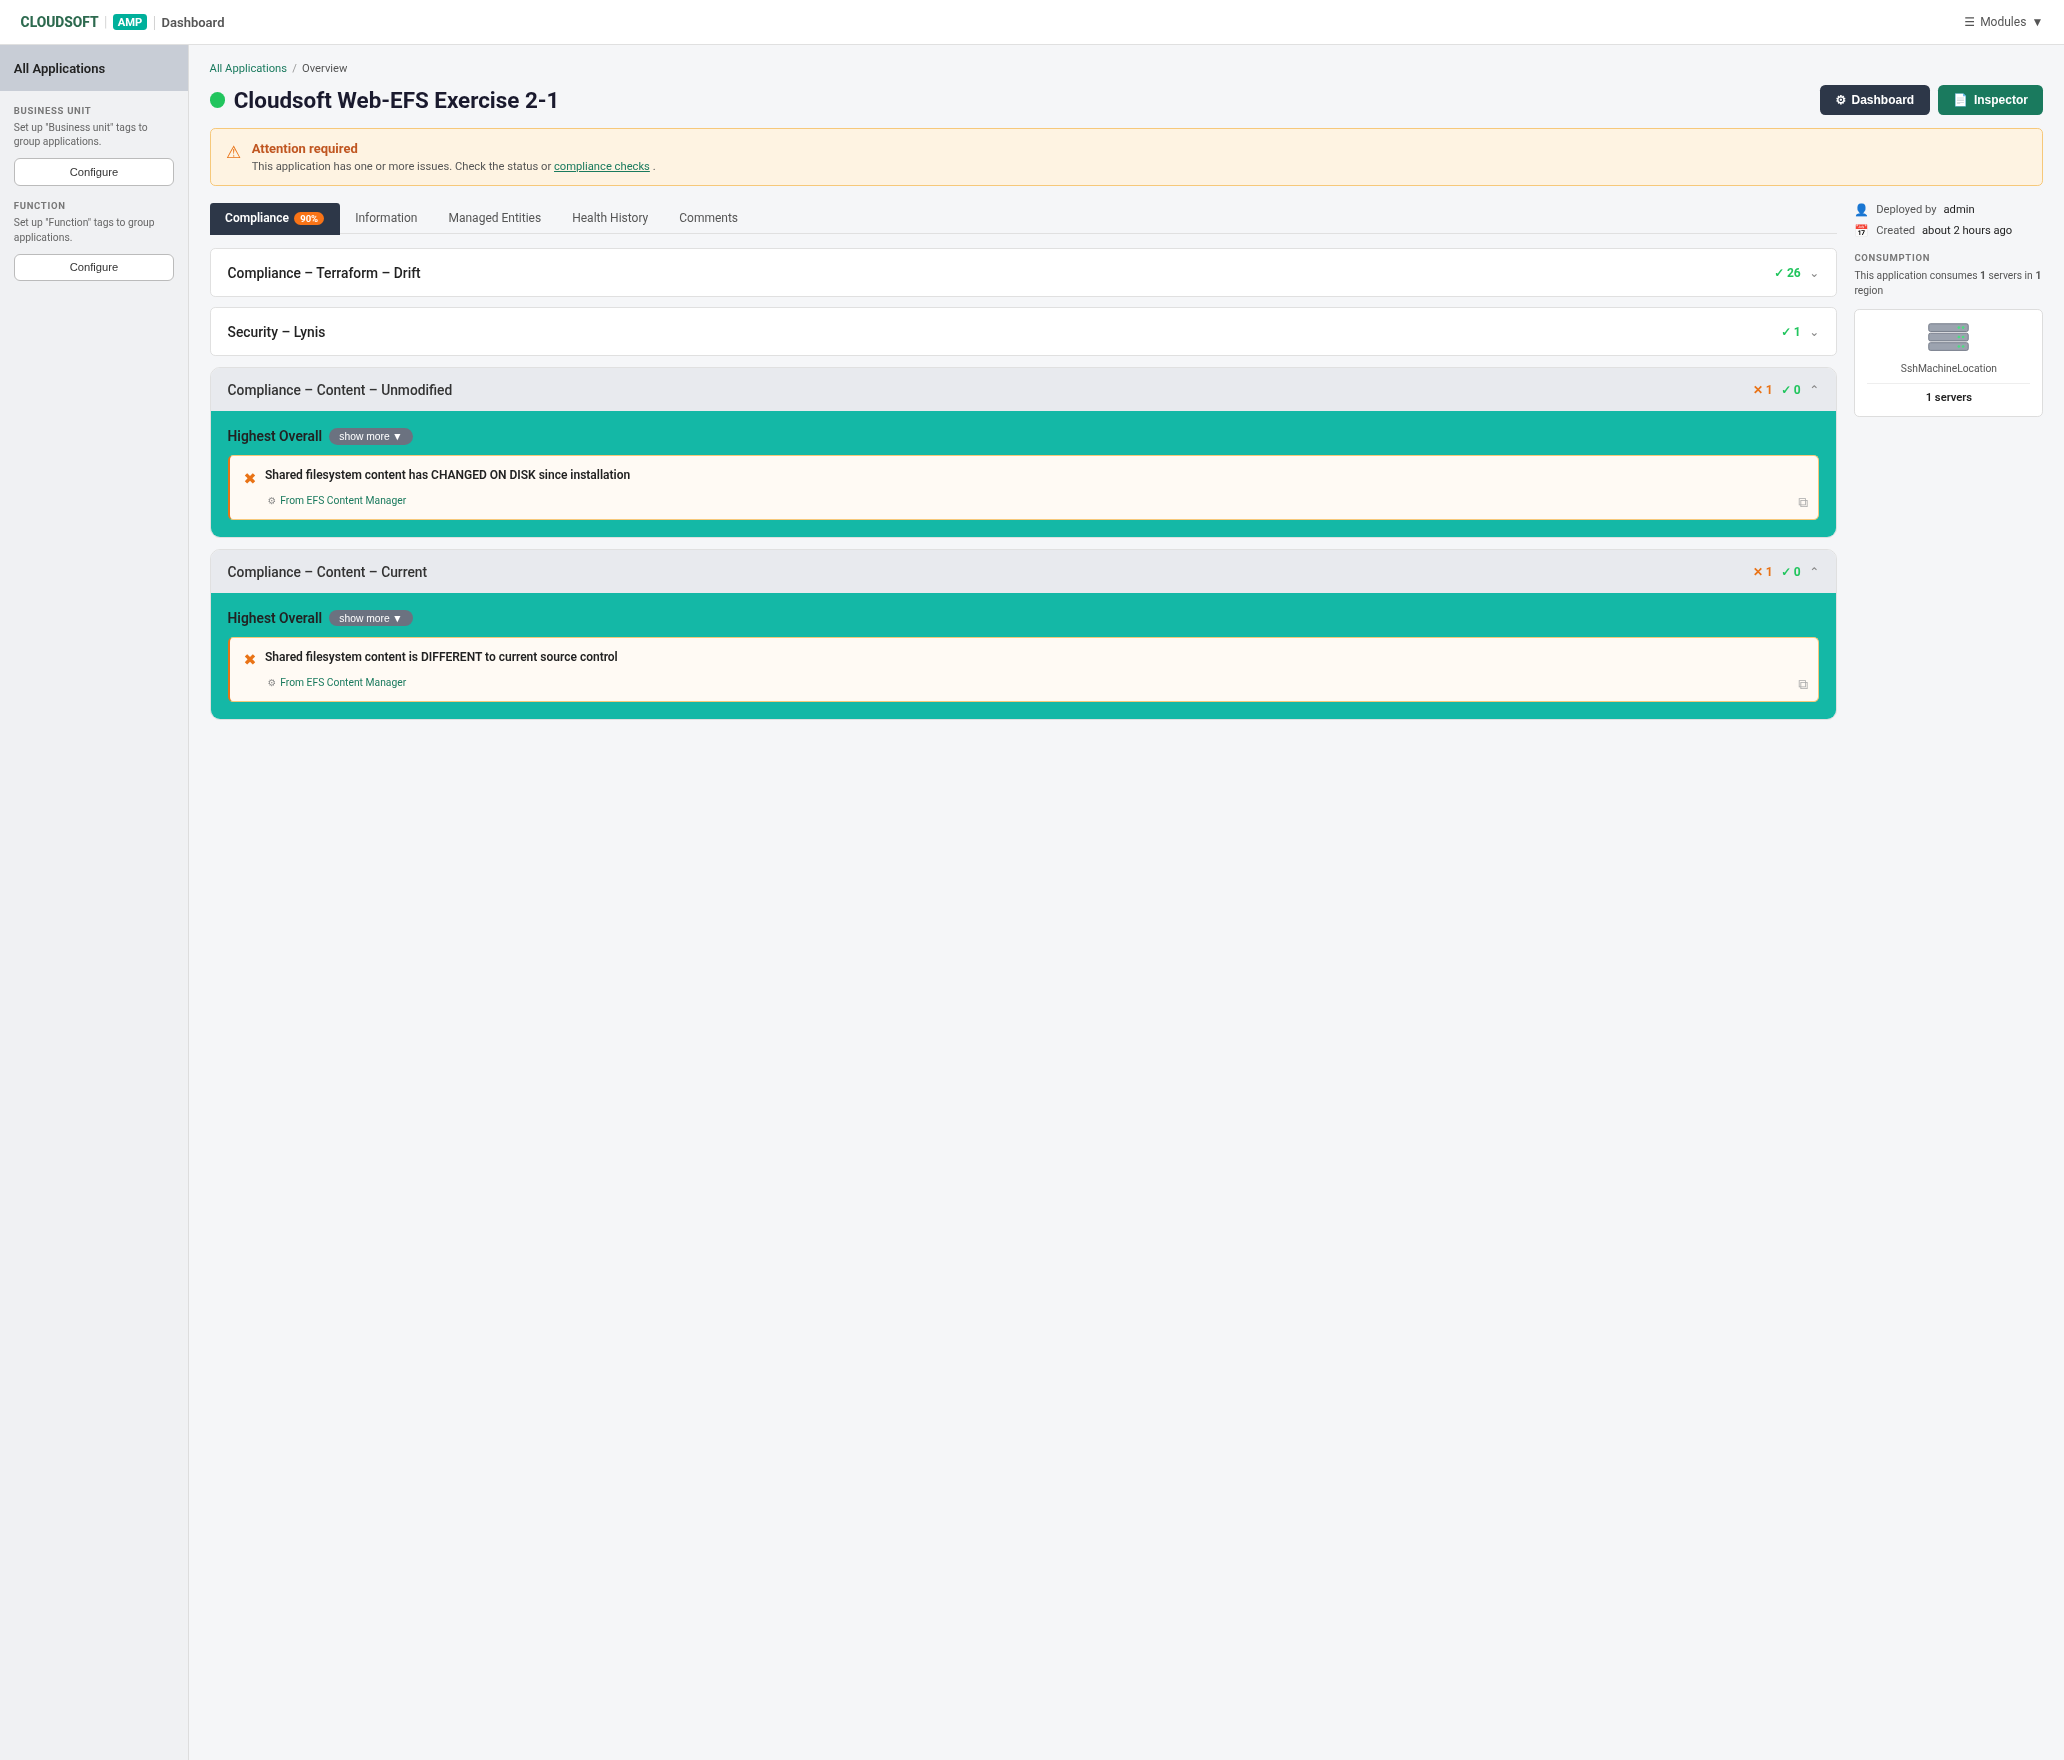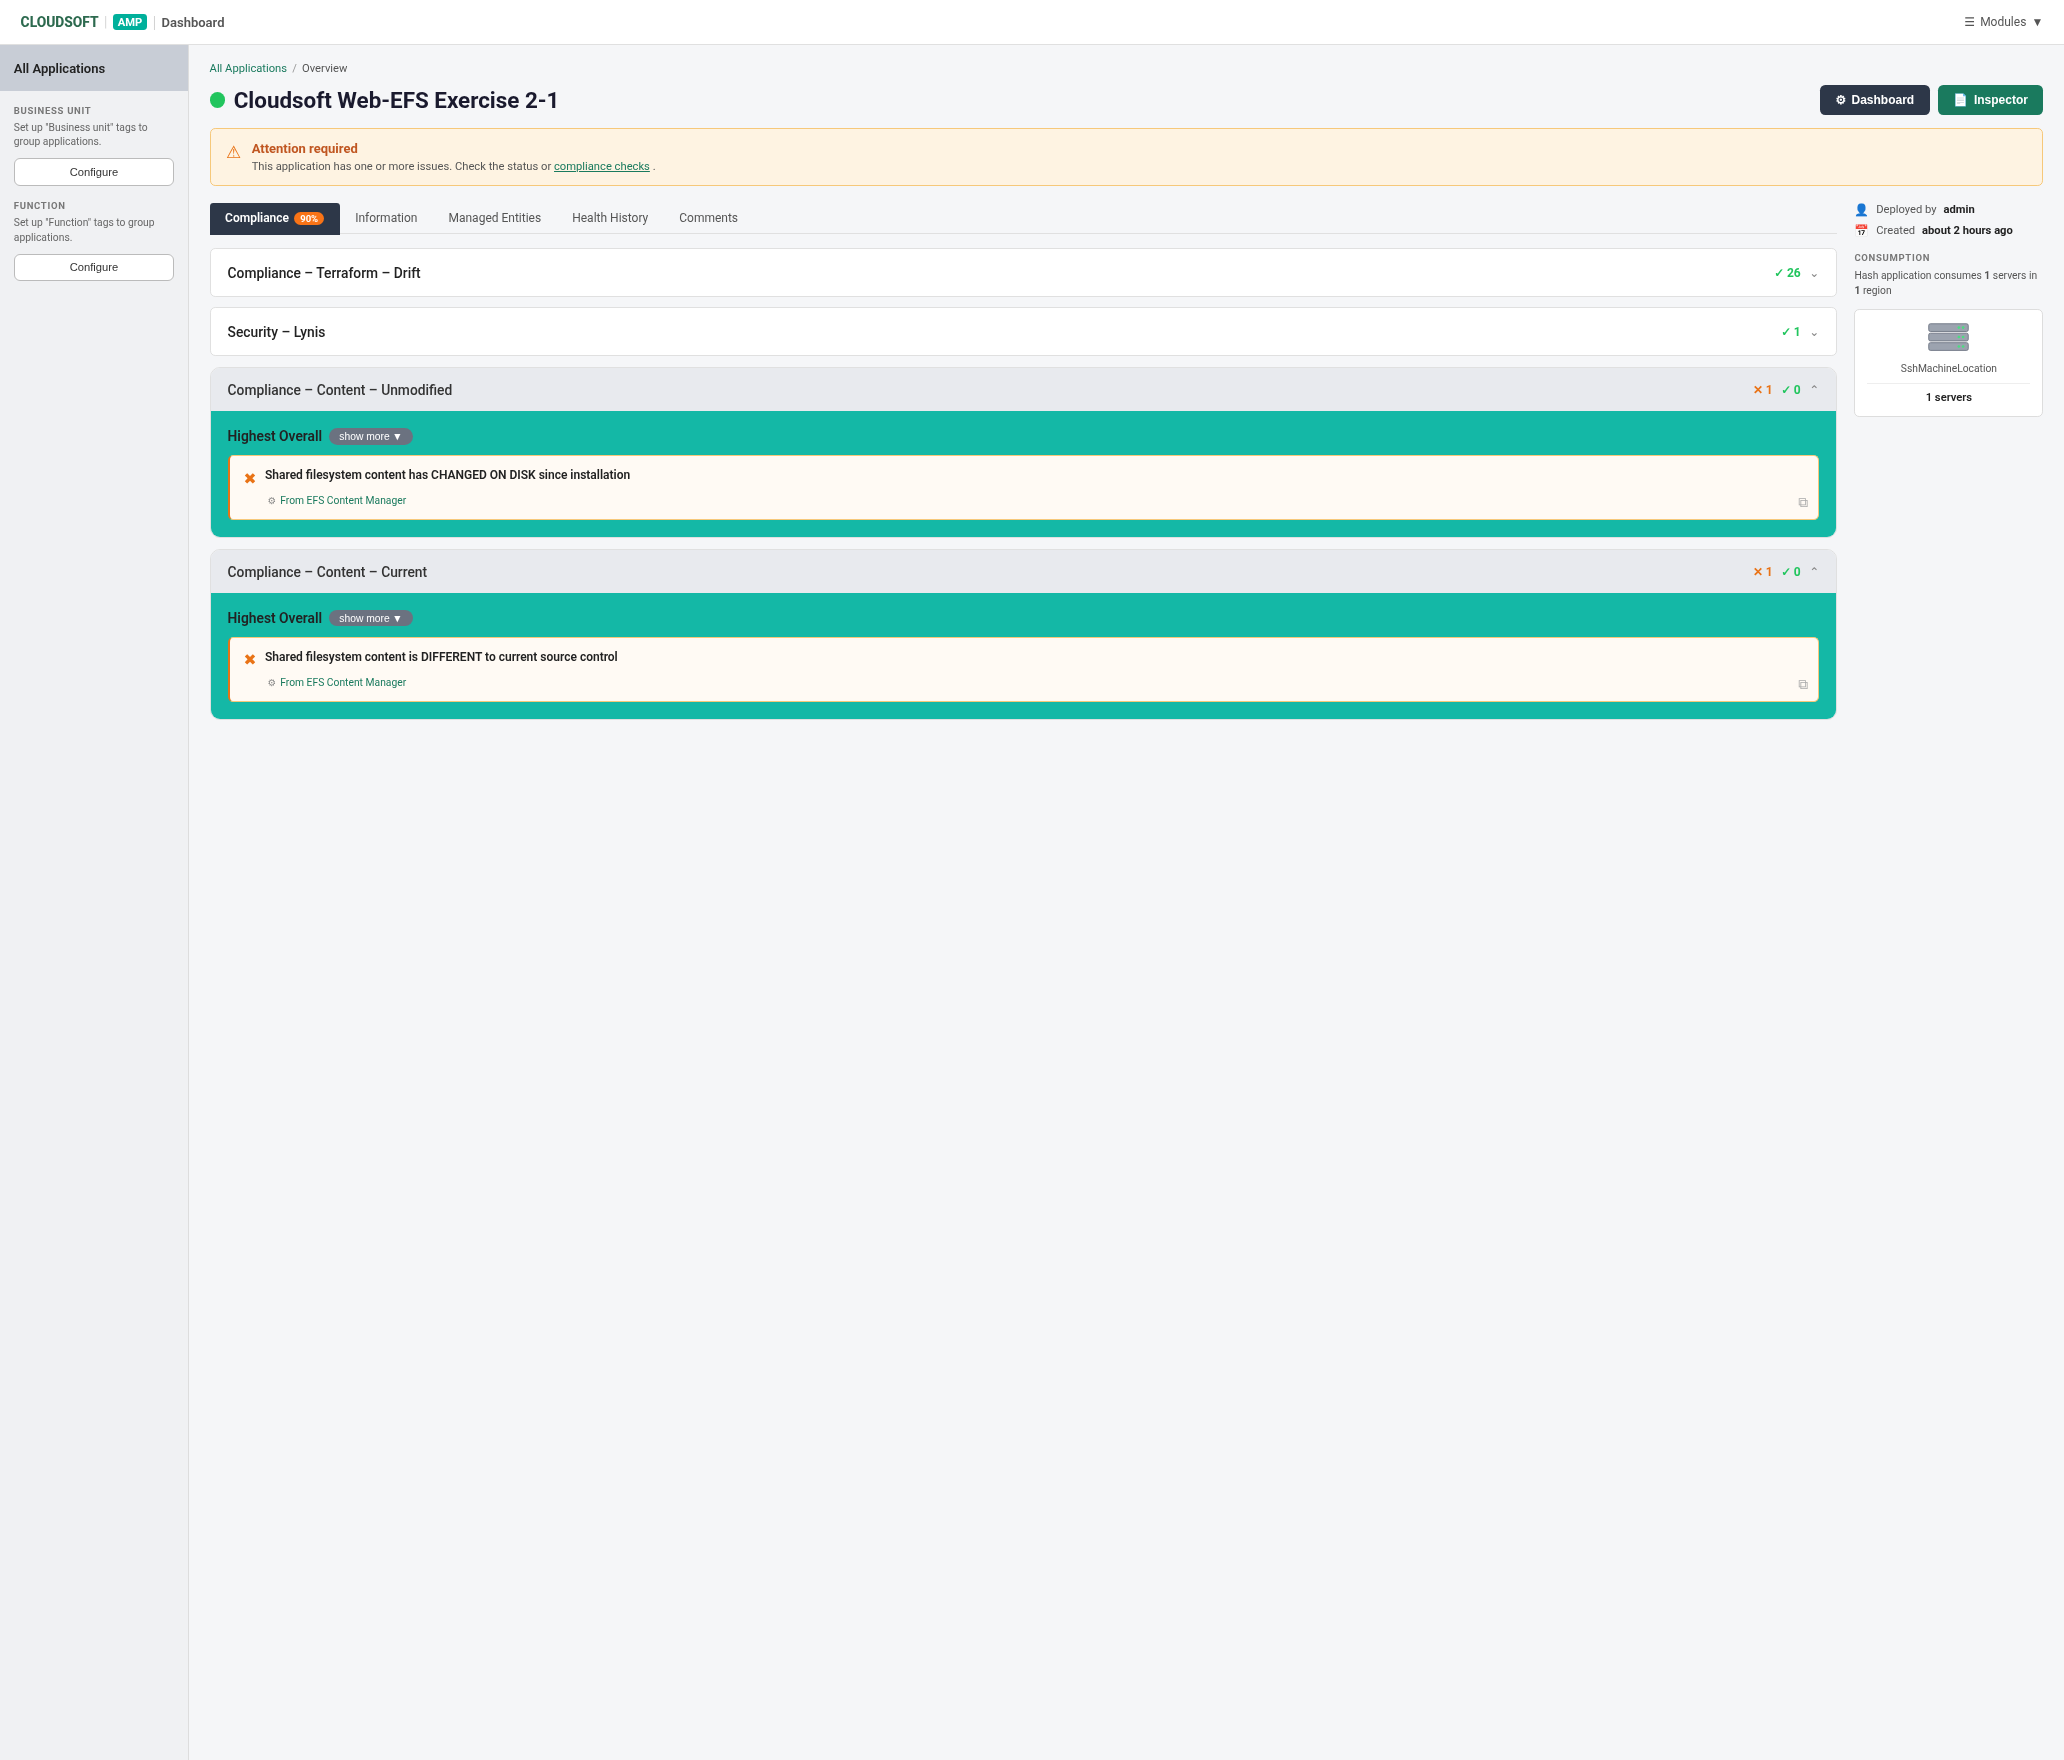--- a/index.html
+++ b/index.html
@@ -179,21 +179,21 @@
     .issue-icon { font-size: 15.5px; color: #e97316; margin-top: 1.7px; }
     .issue-title { font-size: 12px; font-weight: 600; color: #222; }
     .issue-hash { font-size: 10.3px; color: #666; margin-bottom: 5.2px; padding-left: 24px; }
     .issue-source { display: flex; align-items: center; gap: 4.3px; font-size: 10.3px; padding-left: 24px; }
     .issue-source a { color: #1a7a5e; text-decoration: none; }
     .source-icon { font-size: 9.5px; color: #888; }
     .expand-icon { position: absolute; bottom: 8.6px; right: 10.3px; color: #aaa; font-size: 13.8px; }
     .right-meta { margin-bottom: 13.8px; }
     .meta-row { display: flex; align-items: center; gap: 6.9px; color: #555; font-size: 11.2px; margin-bottom: 6.9px; }
     .meta-icon { color: #888; font-size: 12px; }
-    .meta-bold { font-weight: 700; color: #222; text-align: right; }
+    .meta-bold { font-weight: 400; color: #222; text-align: right; }
 
     .consumption-title { font-size: 9.5px; font-weight: 700; color: #777; letter-spacing: 0.7px; text-transform: uppercase; margin-bottom: 6.9px; margin-top: 13.8px; }
     .consumption-desc { font-size: 10.3px; color: #555; margin-bottom: 10.3px; line-height: 1.4; }
     .consumption-desc strong { font-weight: 700; }
     .server-card {
       border: 0.9px solid #ddd;
       border-radius: 5.2px;
       padding: 12px;
       background: #fff;
       text-align: center;
@@ -407,21 +407,21 @@
             </div>
             <div class="meta-row">
               <span class="meta-icon">📅</span>
               <span>Created </span>
               <span class="meta-bold">about 2 hours ago</span>
             </div>
           </div>
 
           <div class="consumption-title">CONSUMPTION</div>
           <div class="consumption-desc">
-            <span>Hash application consumes </span><strong>1</strong><span> servers in </span><strong>1</strong><span> region</span>
+            <span>This application consumes </span><strong>1</strong><span> servers in </span><strong>1</strong><span> region</span>
           </div>
 
           <div class="server-card">
             <div class="server-icon">
               <svg viewBox="0 0 50 36" fill="none" xmlns="http://www.w3.org/2000/svg">
                 <rect x="2" y="2" width="46" height="9" rx="2" fill="#9ca3af" stroke="#6b7280" stroke-width="1"></rect>
                 <circle cx="42" cy="6.5" r="1.5" fill="#4ade80"></circle>
                 <circle cx="37" cy="6.5" r="1.5" fill="#4ade80"></circle>
                 <rect x="2" y="13" width="46" height="9" rx="2" fill="#9ca3af" stroke="#6b7280" stroke-width="1"></rect>
                 <circle cx="42" cy="17.5" r="1.5" fill="#4ade80"></circle>

